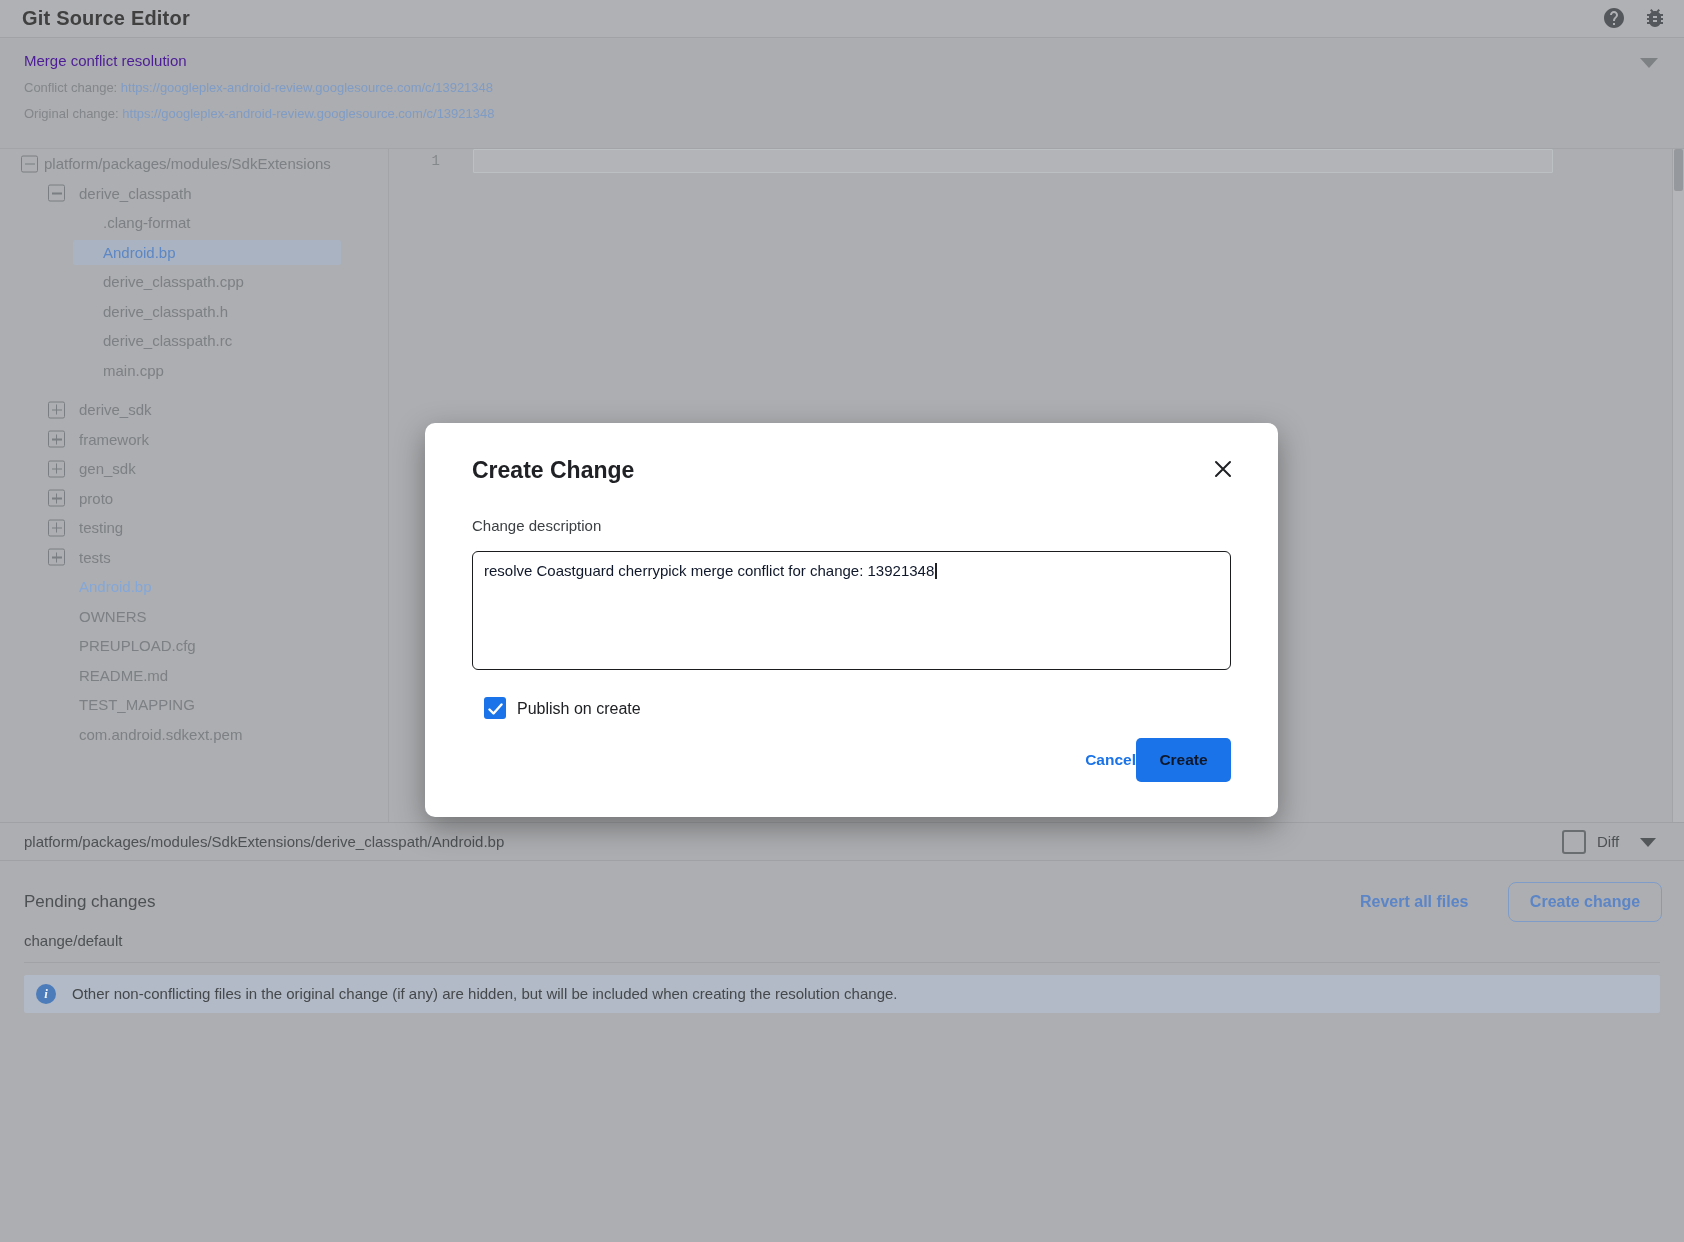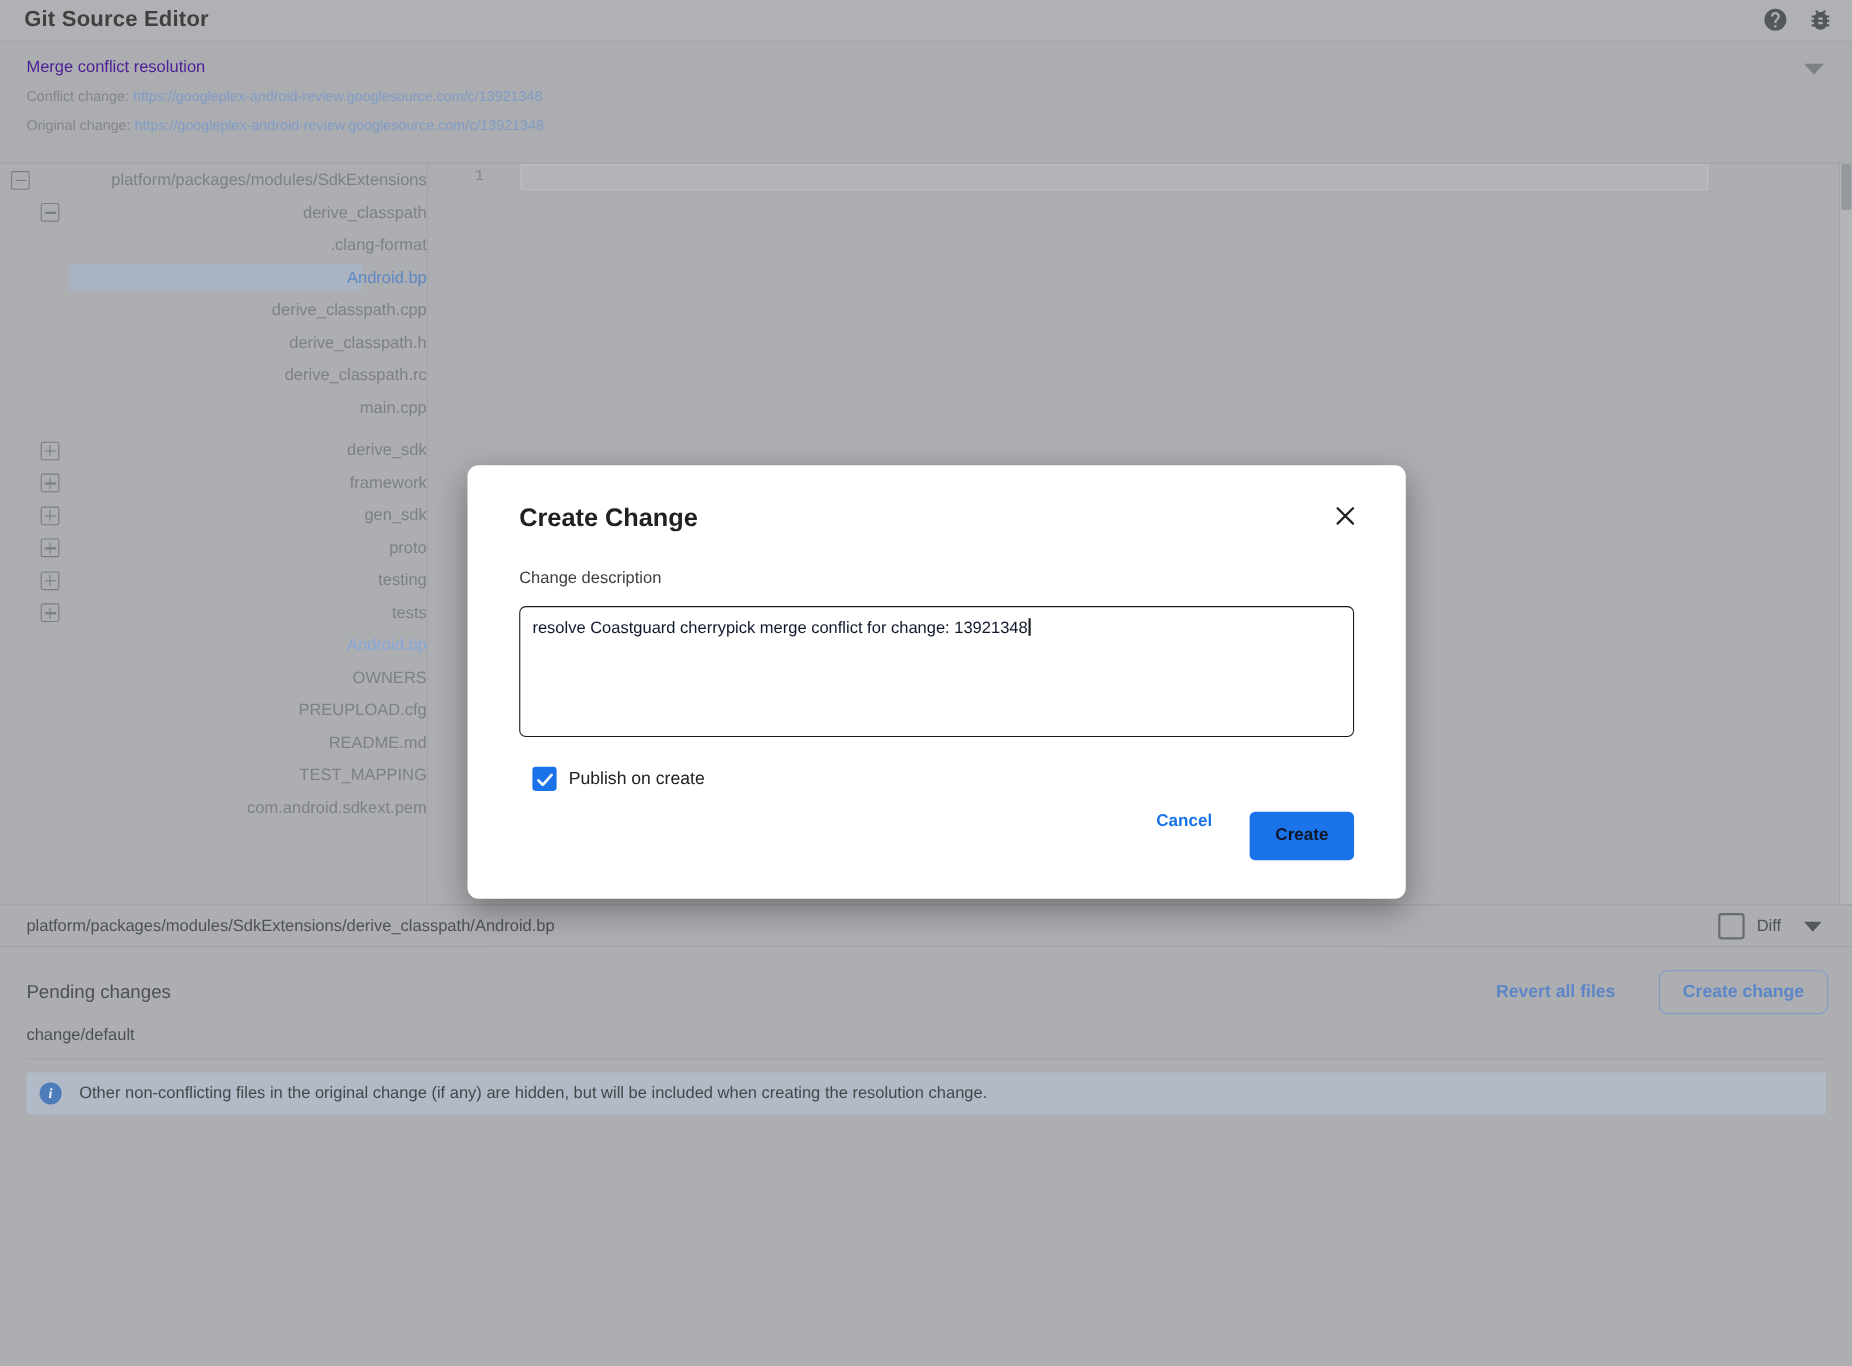--- a/index.html
+++ b/index.html
@@ -19,32 +19,32 @@
   .chg-row{position:absolute;left:24px;font-size:13px;color:#83868a;}
   .chg-row a{color:#7f9cc6;text-decoration:none;}
   .row-conflict{top:41px;}
   .row-original{top:67px;}
   .tri-down{width:0;height:0;border-left:9px solid transparent;border-right:9px solid transparent;
             border-top:10px solid #7e8184;position:absolute;left:1640px;top:19px;}
 
   .divider-full{position:absolute;left:0;top:148px;width:1684px;height:1px;background:#a2a4a7;}
 
   
-  .file-tree{position:absolute;left:0;top:149px;width:388px;height:673px;overflow:hidden;text-align:right;}
+  .file-tree{position:absolute;left:11px;top:149px;width:388px;height:673px;overflow:hidden;}
   .tree-row{position:relative;height:29.5px;}
   .tree-row.gap{margin-top:10px;}
   .tree-toggle{position:absolute;top:50%;transform:translateY(-50%);width:17px;height:17px;
                border:1.5px solid #7b7e82;border-radius:2px;box-sizing:border-box;}
   .tree-toggle.lvl0{left:10px;}
   .tree-toggle.lvl1{left:37px;}
   .tree-toggle::before{content:'';position:absolute;left:2.5px;right:2.5px;top:50%;margin-top:-0.75px;height:1.5px;background:#7b7e82;}
   .tree-toggle.plus::after{content:'';position:absolute;top:2.5px;bottom:2.5px;left:50%;margin-left:-0.75px;width:1.5px;background:#7b7e82;}
   .tree-label{position:relative;z-index:1;display:inline-block;font-size:15px;color:#7d8084;line-height:29.5px;white-space:nowrap;}
   .tree-label.lvl0{margin-left:33px;}
-  .tree-label.lvl1{margin-left:92px;}
+  .tree-label.lvl1{margin-left:68px;}
   .tree-label.lvl2{margin-left:92px;}
   .tree-label.selected{color:#5d87c5;}
   .tree-label.modified{color:#84a7d8;}
   .sel-bg{position:absolute;left:62px;width:268px;top:2px;bottom:2px;background:#a9b3c1;border-radius:2px;}
 
   .vdivider{position:absolute;left:388px;top:149px;width:1px;height:673px;background:#a2a4a7;}
 
   
   .line-number{position:absolute;left:390px;top:149px;width:50px;height:24px;line-height:24px;
                text-align:right;font-family:"Liberation Mono","DejaVu Sans Mono",monospace;
@@ -91,21 +91,21 @@
              padding:0;cursor:pointer;}
   .dlg-label{position:absolute;left:47px;top:94px;font-size:15px;color:#3c4043;}
   .dlg-descbox{position:absolute;left:47px;top:128px;width:759px;height:119px;box-sizing:border-box;
                border:1.8px solid #1b1c1e;border-radius:6px;padding:9px 11px;
                font-size:15px;color:#0f172a;line-height:20px;cursor:text;}
   .caret{display:inline-block;width:1.5px;height:16px;background:#202124;vertical-align:-3px;margin-left:1px;}
   .dlg-checkbox{position:absolute;left:59px;top:274px;width:22px;height:22px;border-radius:3px;
                 background:#1a73e8;border:none;padding:0;cursor:pointer;}
   .dlg-checkbox svg{display:block;margin:3px auto 0;}
   .dlg-publish-label{position:absolute;left:92px;top:274px;line-height:23px;font-size:16px;color:#202124;}
-  .dlg-actions{position:absolute;right:47px;top:315px;height:44px;display:flex;align-items:flex-start;gap:34px;}
+  .dlg-actions{position:absolute;right:47px;top:315px;height:44px;display:flex;align-items:center;}
   .dlg-cancel{background:none;border:none;font-family:inherit;font-size:15.5px;font-weight:700;
               color:#1a73e8;cursor:pointer;padding:0;}
   .dlg-create{width:95px;height:44px;background:#1a73e8;color:#0f172a;border:none;border-radius:5px;
               font-family:inherit;font-size:15.5px;font-weight:700;cursor:pointer;}
 </style>
 </head>
 <body>
 
 <div id="app">
 

